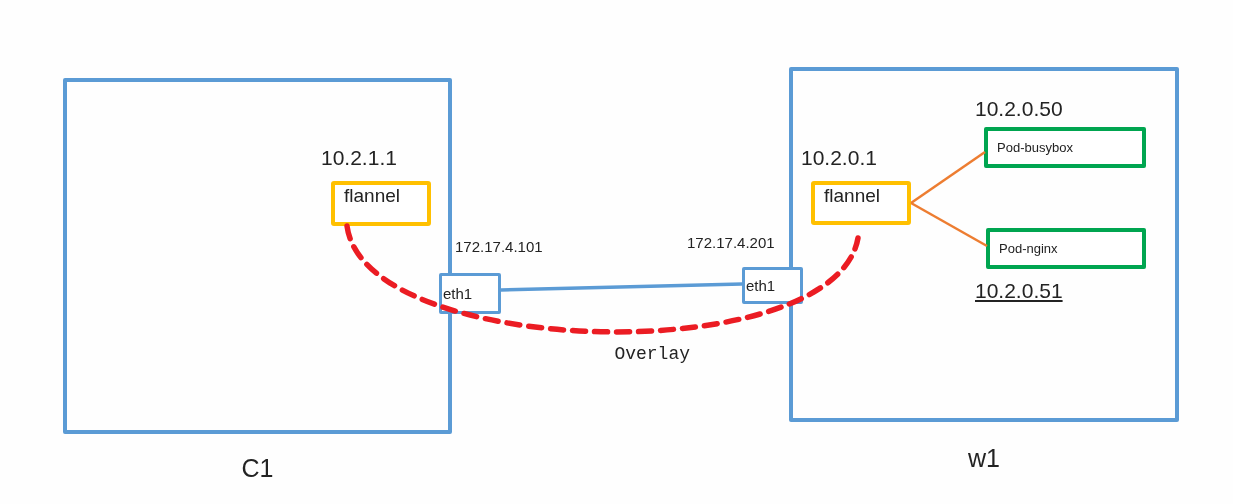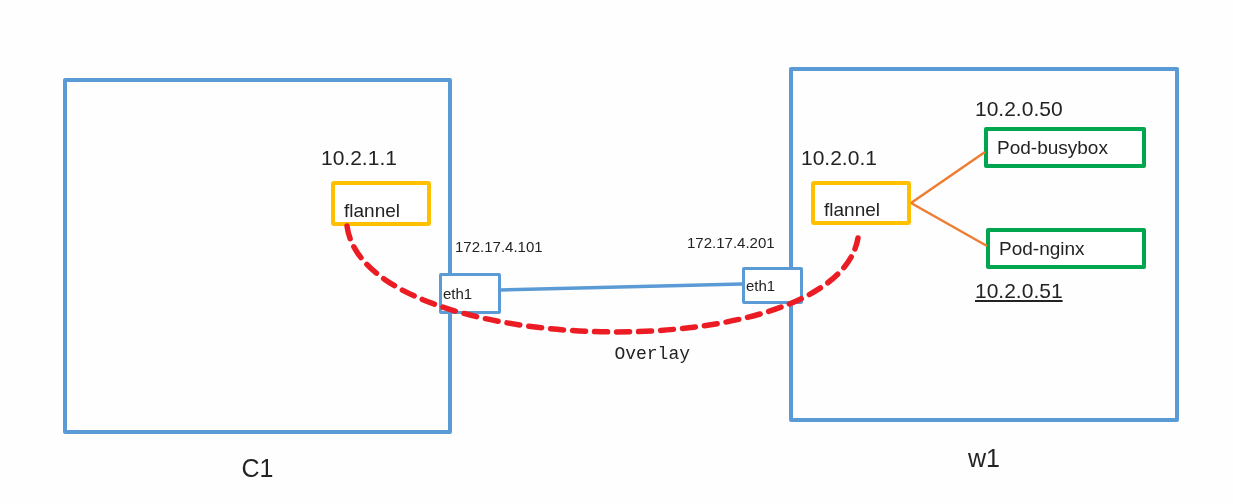--- a/index.html
+++ b/index.html
@@ -27,21 +27,21 @@
   }
 
   
   .flannel-box {
     position: absolute;
     border: 4px solid #FFC000;
     border-radius: 3px;
     background: #ffffff;
     box-sizing: border-box;
     display: flex;
-    align-items: flex-end;
+    align-items: flex-start;
     padding-left: 9px;
     font-size: 19px;
     z-index: 3;
   }
 
   
   .eth-box {
     position: absolute;
     border: 3px solid #5B9BD5;
     border-radius: 2px;
@@ -57,21 +57,21 @@
   
   .pod-box {
     position: absolute;
     border: 4px solid #00A550;
     border-radius: 2px;
     background: #ffffff;
     box-sizing: border-box;
     display: flex;
     align-items: center;
     padding-left: 9px;
-    font-size: 19px;
+    font-size: 13px;
     z-index: 3;
   }
 
   .ip-large {
     position: absolute;
     font-size: 21px;
     text-align: left;
     white-space: nowrap;
     z-index: 2;
   }

